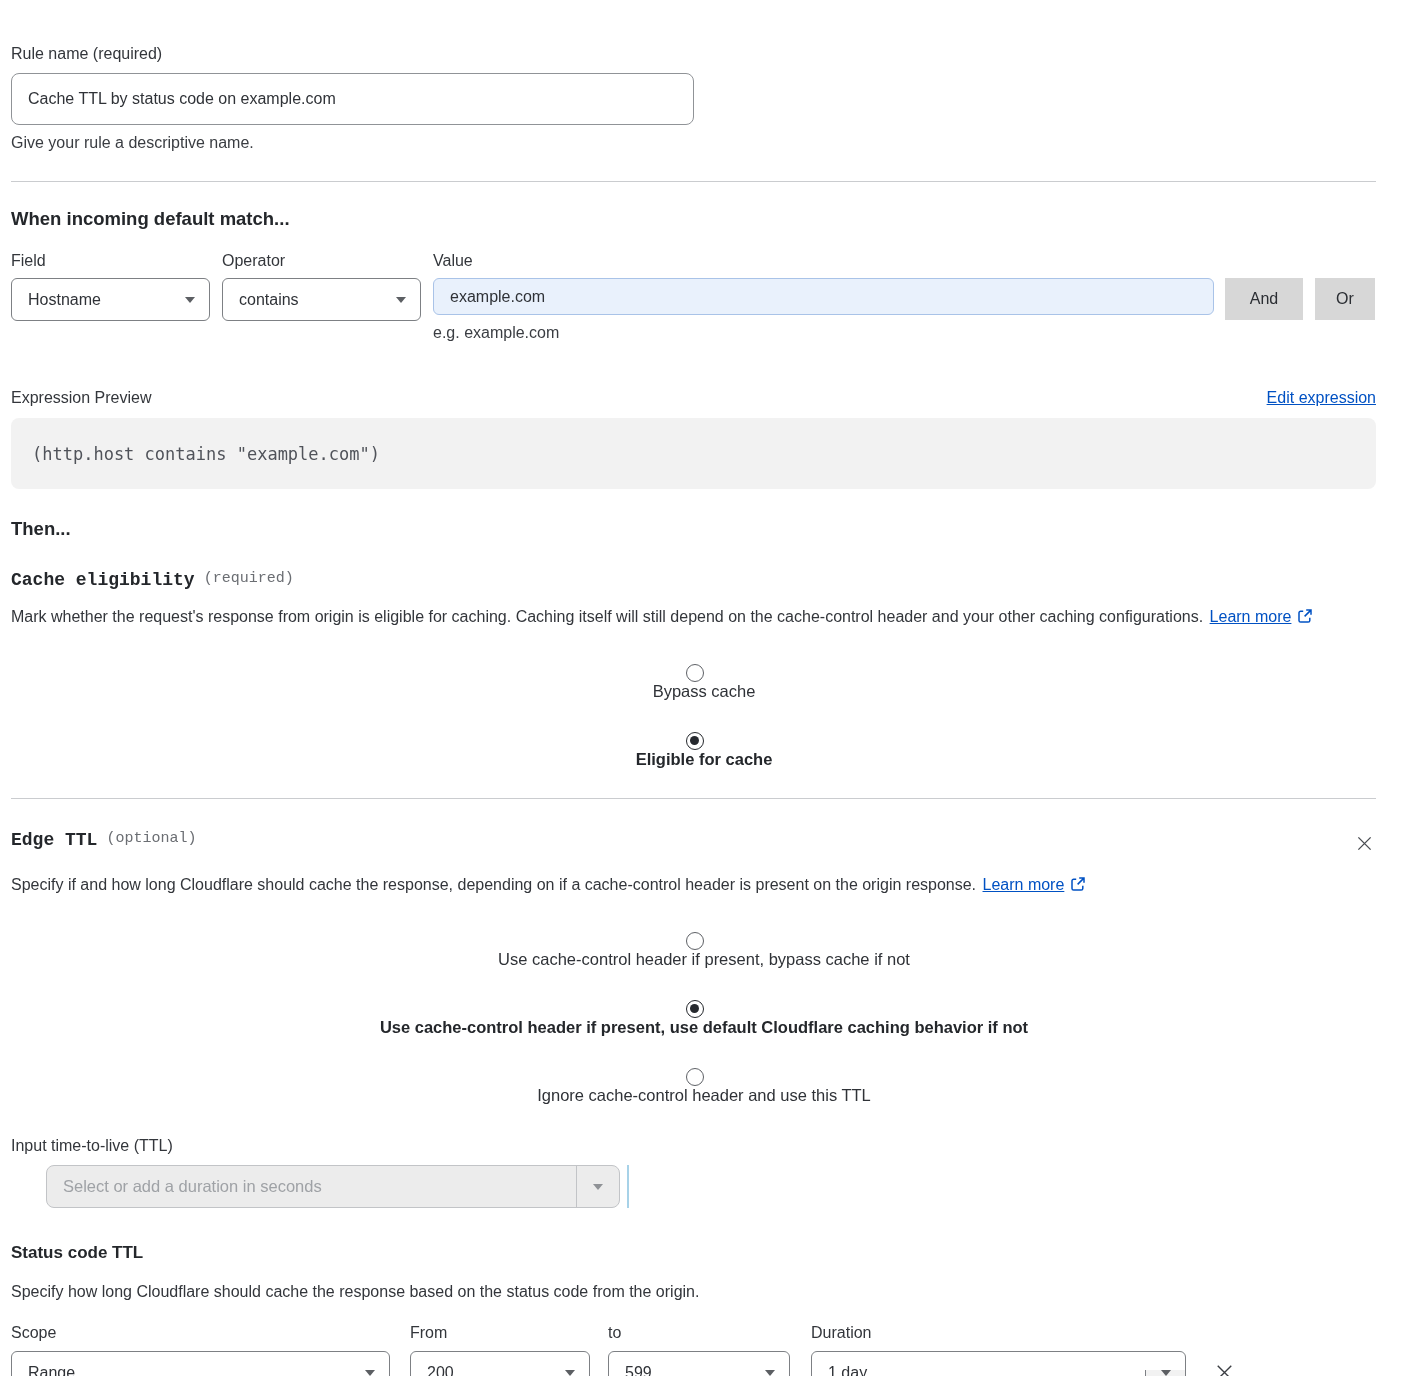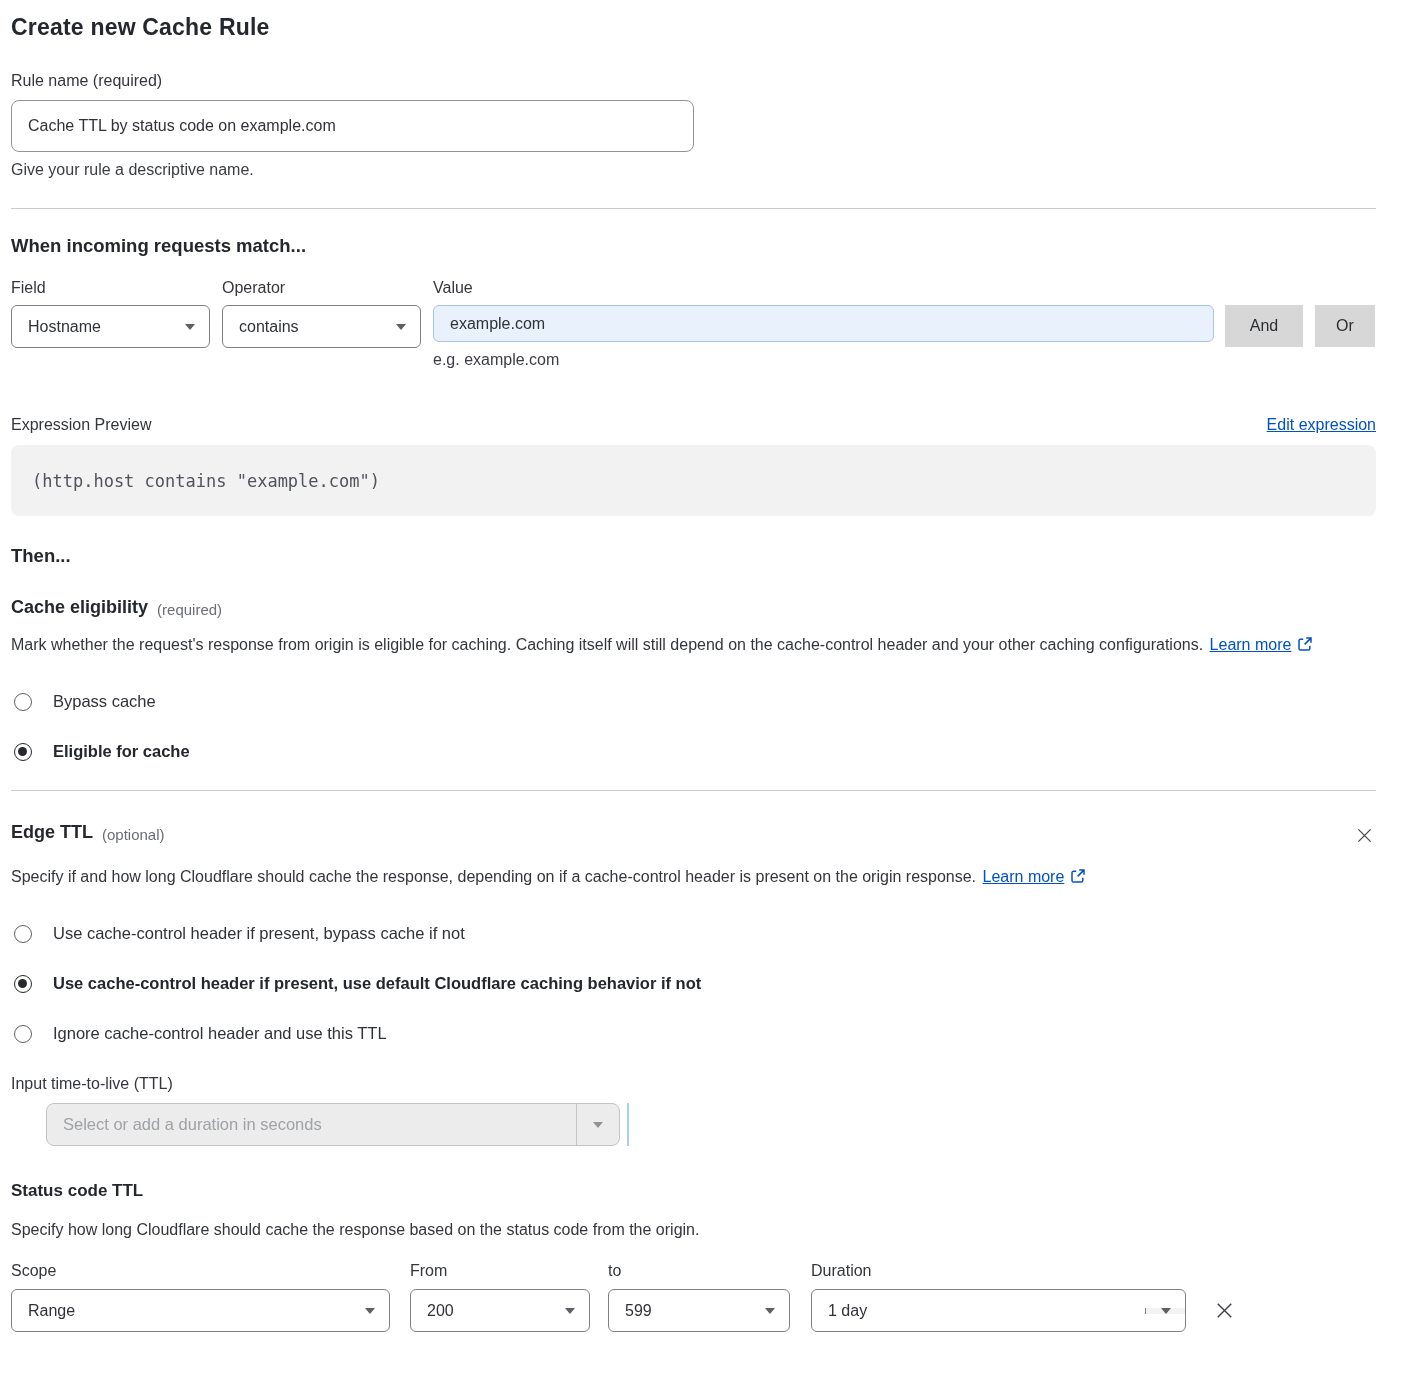--- a/index.html
+++ b/index.html
@@ -64,29 +64,29 @@
   .expr-row { display: flex; justify-content: space-between; align-items: flex-end; margin-top: 47px; }
   a.link { color: #0051c3; text-decoration: underline; font-size: 16px; cursor: pointer; }
   .code-block {
     margin-top: 11px; height: 71px; background: #f2f2f2; border-radius: 8px;
     display: flex; align-items: center; padding: 0 21px;
     font-family: "DejaVu Sans Mono", monospace; font-size: 17px; color: #50535a;
   }
 
   .then-heading { font-size: 18.5px; font-weight: 700; margin-top: 29px; color: #24272b; }
 
-  .sub-heading-row { margin-top: 30px; display: flex; align-items: flex-end; }
+  .sub-heading-row { margin-top: 30px; display: flex; align-items: flex-start; font-family: Liberation Mono, monospace; }
   .sub-heading { font-size: 18px; font-weight: 700; color: #24272b; }
   .qualifier { font-size: 15px; color: #6b6e73; margin-left: 9px; }
 
   .desc { font-size: 16px; line-height: 28px; margin-top: 13px; color: #33363b; max-width: 1370px; }
   .desc a.link { margin-left: 2px; }
   .ext-icon { display: inline-block; vertical-align: -2px; margin-left: 6px; }
 
-  .radio-row { display: flex; align-items: center; margin-top: 31px; cursor: pointer; }
+  .radio-row { display: flex; align-items: center; margin-top: 31px; cursor: pointer; flex-direction: column; }
   .radio {
     width: 18px; height: 18px; border-radius: 50%;
     border: 1.5px solid #5e6166; background: #fff; flex: none;
     margin-left: 3px; position: relative;
   }
   .radio.checked { border-color: #26292e; }
   .radio.checked::after {
     content: ""; position: absolute; left: 3px; top: 3px;
     width: 9px; height: 9px; border-radius: 50%; background: #26292e;
   }
@@ -134,31 +134,30 @@
     width: 40px; background: #f2f2f2; border-left: 1px solid #7d8084;
     display: flex; align-items: center; justify-content: center;
   }
   .row-close-btn { background: none; border: none; cursor: pointer; margin: 36px 0 0 26px; padding: 2px; }
 </style>
 </head>
 <body>
 
 <div class="page">
 
-  <h1 class="page-title">Create new Cache Rule</h1>
 
   <div style="margin-top:31px;">
     <span class="field-label">Rule name (required)</span>
     <input class="text-input" type="text" value="Cache TTL by status code on example.com" style="">
     <div class="helper-text">Give your rule a descriptive name.</div>
   </div>
 
   <hr class="divider">
 
-  <h2 class="section-heading">When incoming requests match...</h2>
+  <h2 class="section-heading">When incoming default match...</h2>
 
   <div class="match-row">
     <div class="match-col col-field">
       <span class="field-label">Field</span>
       <div class="select">
         <span>Hostname</span>
         <span class="caret"></span>
       </div>
     </div>
     <div class="match-col col-operator">

